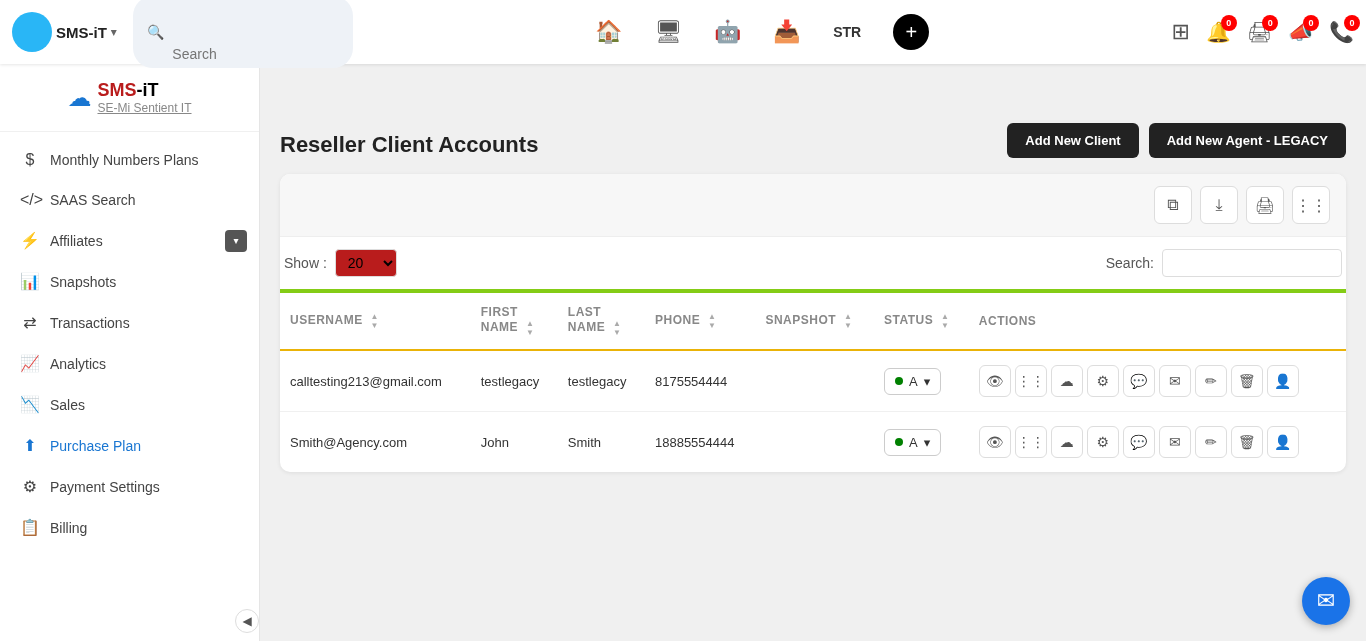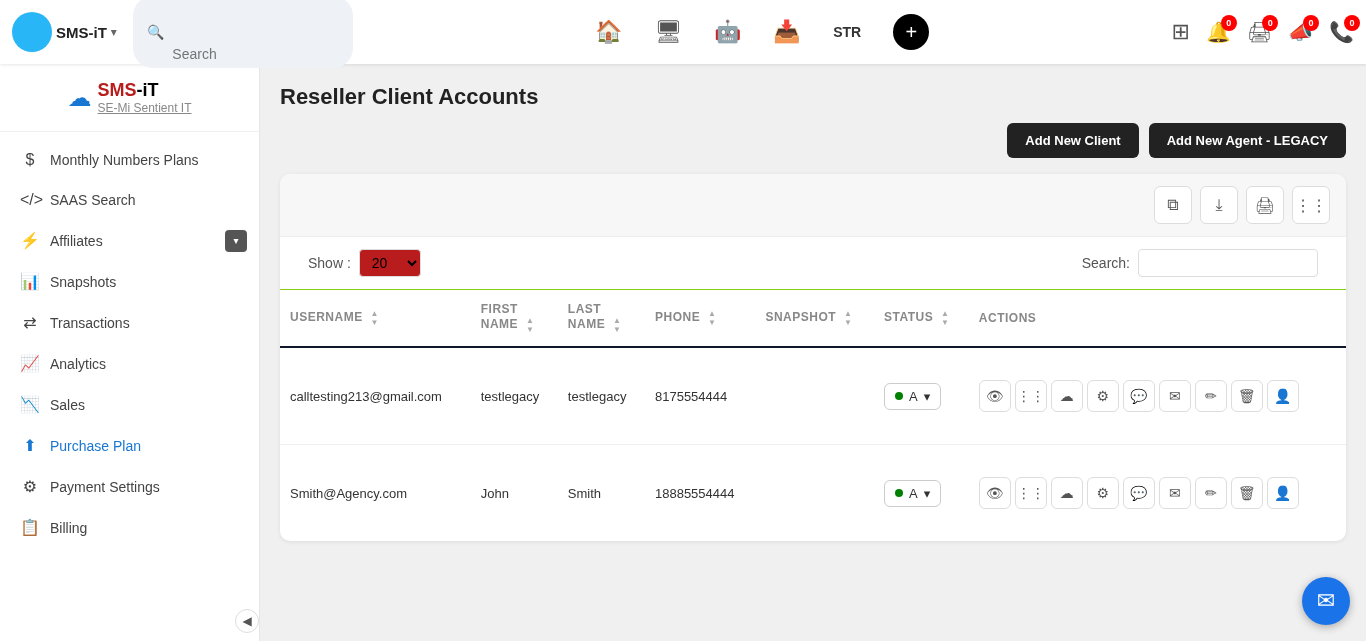--- a/index.html
+++ b/index.html
@@ -146,21 +146,21 @@
     }
 
     
     .content {
       flex: 1;
       overflow-y: auto;
       padding: 20px;
       background: #f0f0f0;
     }
     .page-header {
-      display: flex; align-items: flex-start; justify-content: space-between;
+      display: flex; align-items: flex-end; justify-content: space-between;
       margin-bottom: 16px;
     }
     .page-title { font-size: 22px; font-weight: 600; color: #222; }
     .header-actions { display: flex; gap: 10px; margin-top: 39px; }
     .btn-dark {
       padding: 10px 18px; border: none; border-radius: 6px;
       background: #222; color: #fff; font-size: 13px; font-weight: 600;
       cursor: pointer;
     }
 
@@ -180,45 +180,45 @@
     }
     .toolbar-btn {
       width: 38px; height: 38px;
       border: 1px solid #ddd; border-radius: 6px;
       background: #fff; cursor: pointer;
       display: flex; align-items: center; justify-content: center;
       font-size: 16px; color: #555;
     }
     .table-controls {
       display: flex; align-items: center; justify-content: space-between;
-      padding: 12px 28px;
-      border-bottom: 1px solid #84cc16;
+      padding: 12px 4px;
+      border-bottom: 4px solid #84cc16;
     }
     .show-area { display: flex; align-items: center; gap: 8px; font-size: 14px; color: #555; }
     .show-select {
       border: 1px solid #ddd; border-radius: 4px;
       padding: 4px 8px; font-size: 14px; background: #b91c1c;
     }
     .search-area { display: flex; align-items: center; gap: 8px; font-size: 14px; color: #555; }
     .search-area input {
       border: 1px solid #ddd; border-radius: 4px;
       padding: 5px 10px; width: 180px; font-size: 14px;
     }
 
     
     .data-table { width: 100%; border-collapse: collapse; }
-    .data-table thead tr { background: #fff; border-bottom: 2px solid #0f172a; }
+    .data-table thead tr { background: #fff; border-bottom: 2px solid #eab308; }
     .data-table th {
       padding: 12px 10px; text-align: left;
       font-size: 12px; font-weight: 700; color: #888;
       letter-spacing: 0.5px; text-transform: uppercase;
     }
     .data-table th .sort-icons { display: inline-flex; flex-direction: column; margin-left: 4px; font-size: 8px; color: #aaa; vertical-align: middle; }
     .data-table td {
-      padding: 32px 10px; font-size: 13px; color: #333;
+      padding: 14px 10px; font-size: 13px; color: #333;
       border-bottom: 1px solid #f0f0f0;
     }
     .data-table tr:last-child td { border-bottom: none; }
 
     .status-badge {
       border: 1px solid #ccc; border-radius: 6px;
       padding: 5px 10px; display: inline-flex; align-items: center; gap: 6px;
       font-size: 13px; font-weight: 500; background: #fff; cursor: pointer;
     }
     .status-badge .dot { width: 8px; height: 8px; border-radius: 50%; }

